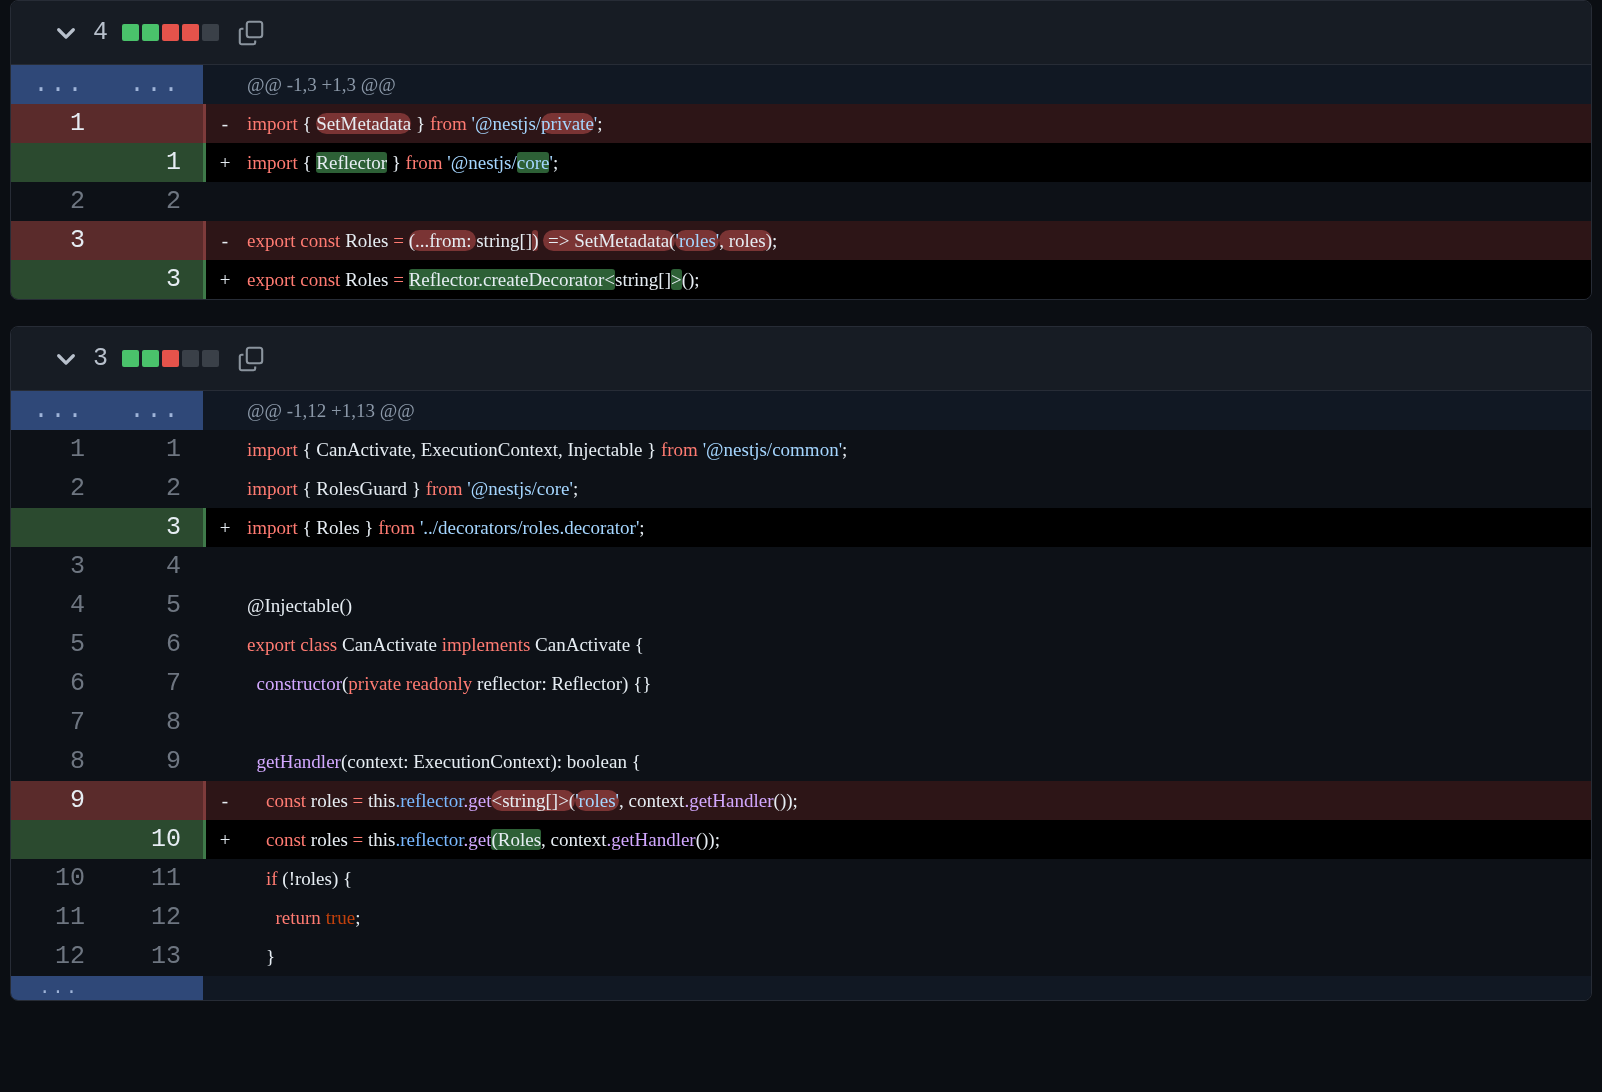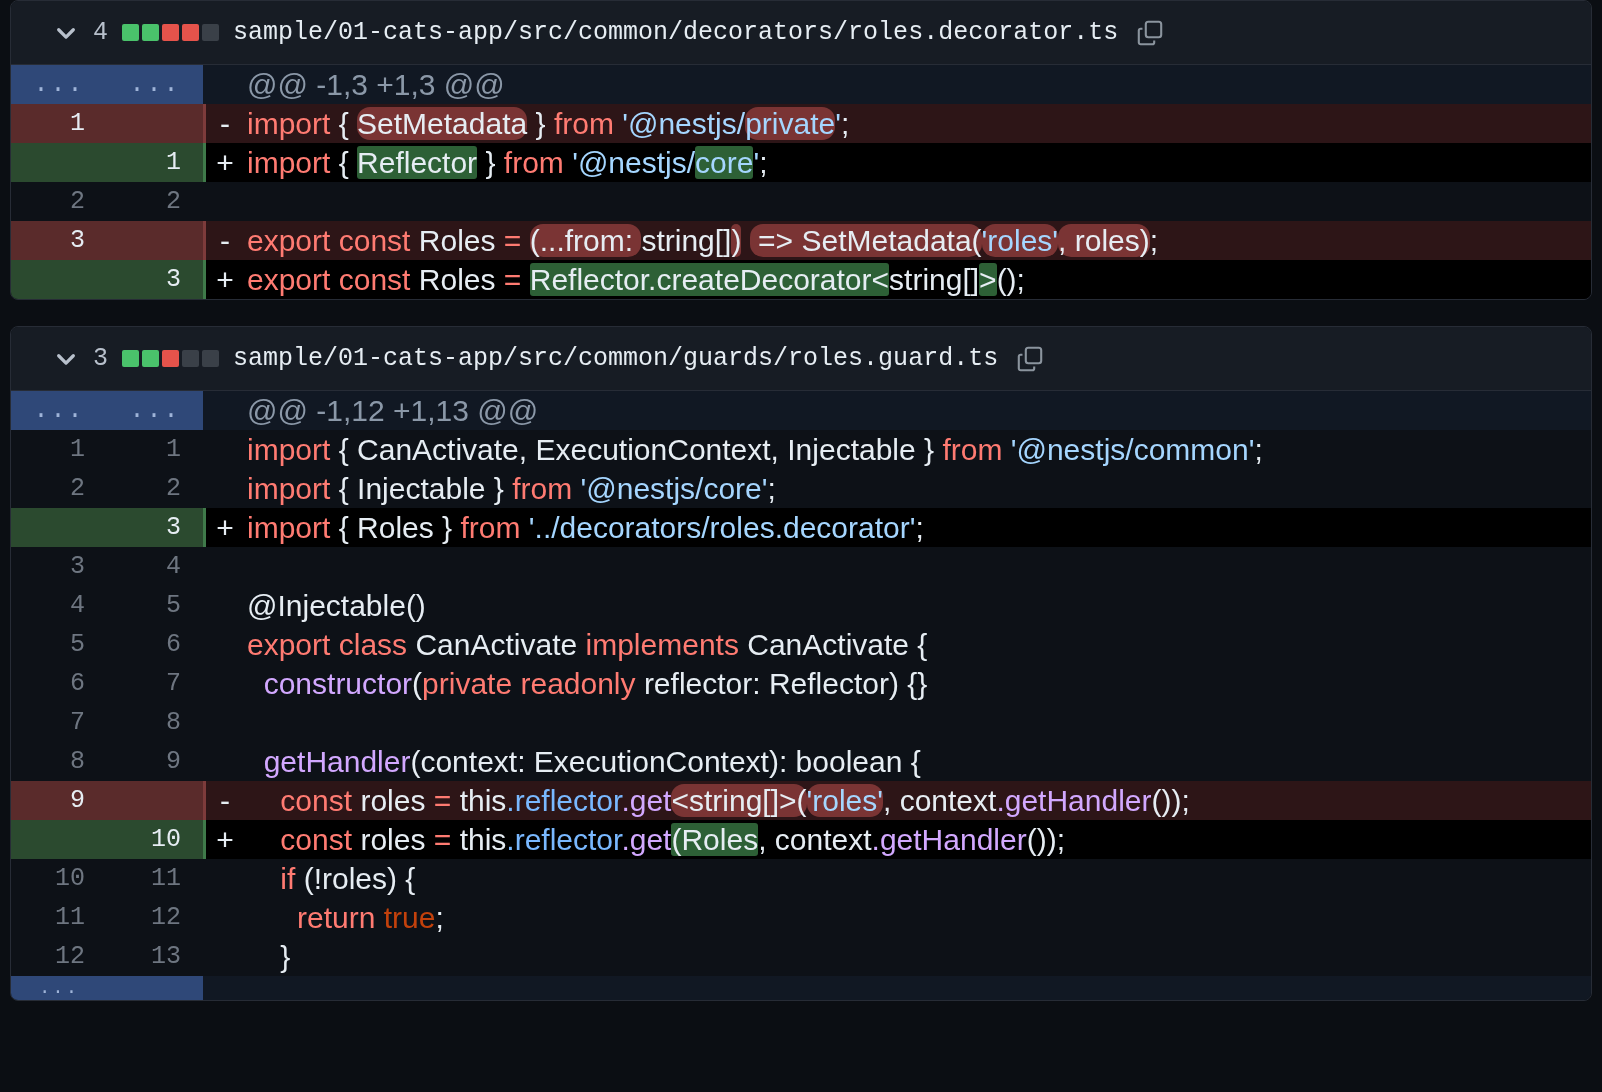--- a/index.html
+++ b/index.html
@@ -81,22 +81,22 @@
   .gutter {
     font-family: "Liberation Mono", monospace;
     font-size: 25px;
     text-align: right;
     padding-right: 22px !important;
     color: #6e7681;
     user-select: none;
     background: #0d1117;
   }
   .code {
-    font-family: Liberation Sans, sans-serif;
-    font-size: 30px;
+    font-family: Liberation Serif, serif;
+    font-size: 19px;
     color: #e6edf3;
     white-space: pre;
     background: #0d1117;
     padding-left: 0 !important;
     line-height: 39px;
     overflow: hidden;
   }
   .sign {
     display: inline-block;
     width: 44px;
@@ -160,21 +160,20 @@
           </svg>
       </span>
       <span class="change-count">4</span>
       <span class="diffstat">
         <i class="ds-add"></i>
         <i class="ds-add"></i>
         <i class="ds-del"></i>
         <i class="ds-del"></i>
         <i class="ds-non"></i>
       </span>
-      <span class="file-path">sample/01-cats-app/src/common/decorators/roles.decorator.ts</span>
       <span class="copy-icon">
         <svg width="28" height="28" viewBox="0 0 16 16" fill="none" stroke="currentColor" stroke-width="1.2">
             <rect x="5.6" y="1.6" width="8.8" height="8.8" rx="1.4"></rect>
             <path d="M10.4 12.3v1.1a1 1 0 0 1-1 1H2.6a1 1 0 0 1-1-1V6.6a1 1 0 0 1 1-1h1.1"></path>
           </svg>
       </span>
     </div>
 
     <table class="diff">
       <colgroup>
@@ -230,21 +229,20 @@
           </svg>
       </span>
       <span class="change-count">3</span>
       <span class="diffstat">
         <i class="ds-add"></i>
         <i class="ds-add"></i>
         <i class="ds-del"></i>
         <i class="ds-non"></i>
         <i class="ds-non"></i>
       </span>
-      <span class="file-path">sample/01-cats-app/src/common/guards/roles.guard.ts</span>
       <span class="copy-icon">
         <svg width="28" height="28" viewBox="0 0 16 16" fill="none" stroke="currentColor" stroke-width="1.2">
             <rect x="5.6" y="1.6" width="8.8" height="8.8" rx="1.4"></rect>
             <path d="M10.4 12.3v1.1a1 1 0 0 1-1 1H2.6a1 1 0 0 1-1-1V6.6a1 1 0 0 1 1-1h1.1"></path>
           </svg>
       </span>
     </div>
 
     <table class="diff">
       <colgroup>
@@ -261,21 +259,21 @@
 
         <tr class="row">
           <td class="gutter">1</td>
           <td class="gutter">1</td>
           <td class="code"><span class="sign"></span><span class="k">import</span> <span class="t">{ CanActivate, ExecutionContext, Injectable }</span> <span class="k">from</span> <span class="s">'@nestjs/common'</span><span class="t">;</span></td>
         </tr>
 
         <tr class="row">
           <td class="gutter">2</td>
           <td class="gutter">2</td>
-          <td class="code"><span class="sign"></span><span class="k">import</span> <span class="t">{ Injectable }</span> <span class="k">from</span> <span class="s">'@nestjs/core'</span><span class="t">;</span></td>
+          <td class="code"><span class="sign"></span><span class="k">import</span> <span class="t">{ RolesGuard }</span> <span class="k">from</span> <span class="s">'@nestjs/core'</span><span class="t">;</span></td>
         </tr>
 
         <tr class="row row-add">
           <td class="gutter"></td>
           <td class="gutter">3</td>
           <td class="code"><span class="sign">+</span><span class="k">import</span> <span class="t">{ Roles }</span> <span class="k">from</span> <span class="s">'../decorators/roles.decorator'</span><span class="t">;</span></td>
         </tr>
 
         <tr class="row">
           <td class="gutter">3</td>

